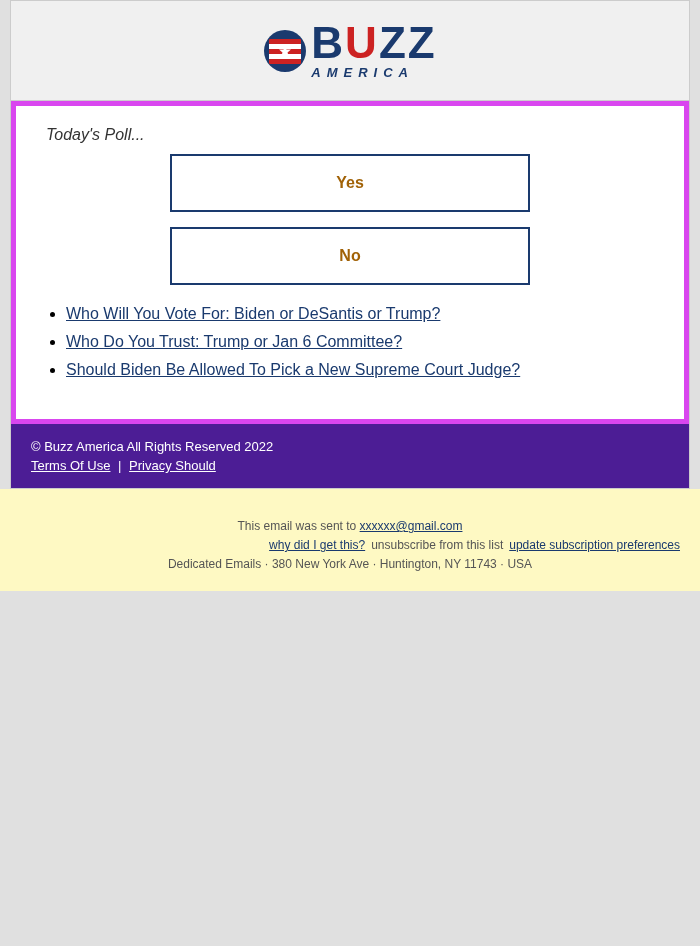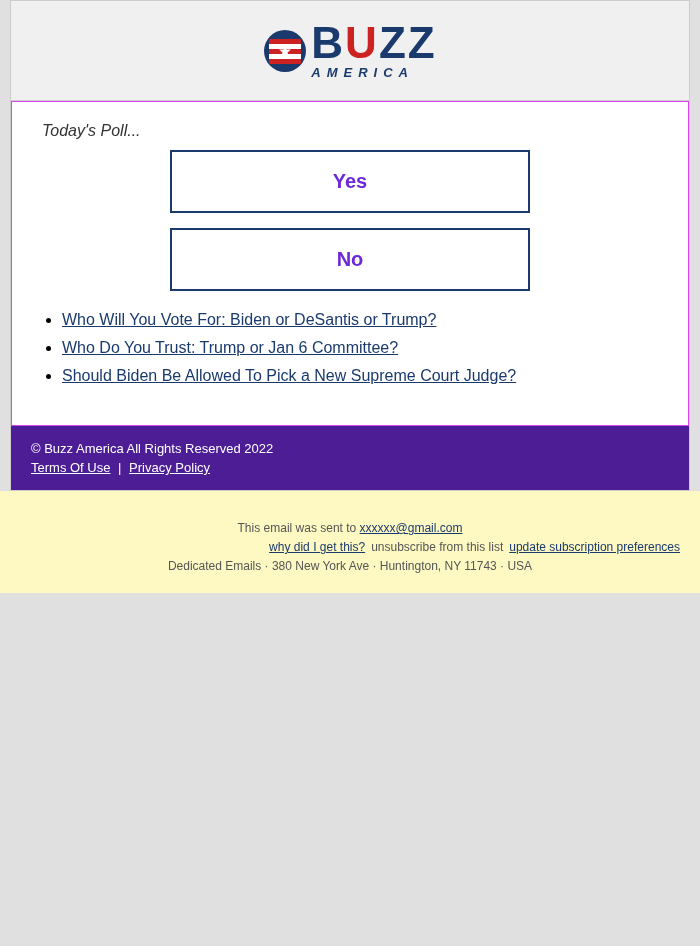--- a/index.html
+++ b/index.html
@@ -54,21 +54,21 @@
       font-size: 13px;
       letter-spacing: 6px;
       color: #1a3a6e;
       font-weight: 600;
       font-style: italic;
     }
 
     
     .main-content {
       padding: 20px 30px 30px 30px;
-      border: 1px solid #d946ef;
+      border: 5px solid #d946ef;
       margin: 0;
     }
 
     .todays-poll {
       font-style: italic;
       color: #333;
       font-size: 16px;
       margin-bottom: 10px;
     }
 
@@ -81,22 +81,22 @@
       line-height: 1.3;
     }
 
     .vote-button {
       display: block;
       width: 360px;
       margin: 0 auto 15px auto;
       padding: 18px;
       border: 2px solid #1a3a6e;
       background: #ffffff;
-      color: #6d28d9;
-      font-size: 20px;
+      color: #a16207;
+      font-size: 16px;
       font-weight: bold;
       text-align: center;
       cursor: pointer;
       text-decoration: none;
     }
 
     .related-polls {
       margin-top: 20px;
       padding-left: 20px;
     }
@@ -225,21 +225,21 @@
         </li>
       </ul>
 
     </div>
 
     <div class="footer-section">
       <div class="copyright">© Buzz America All Rights Reserved 2022</div>
       <div>
         <a href="#">Terms Of Use</a>
         <span class="footer-divider">|</span>
-        <a href="#">Privacy Policy</a>
+        <a href="#">Privacy Should</a>
       </div>
     </div>
 
   </div>
 
   <div class="bottom-info">
     <div>
       <span>This email was sent to</span>
       <a href="#">xxxxxx@gmail.com</a>
     </div>

